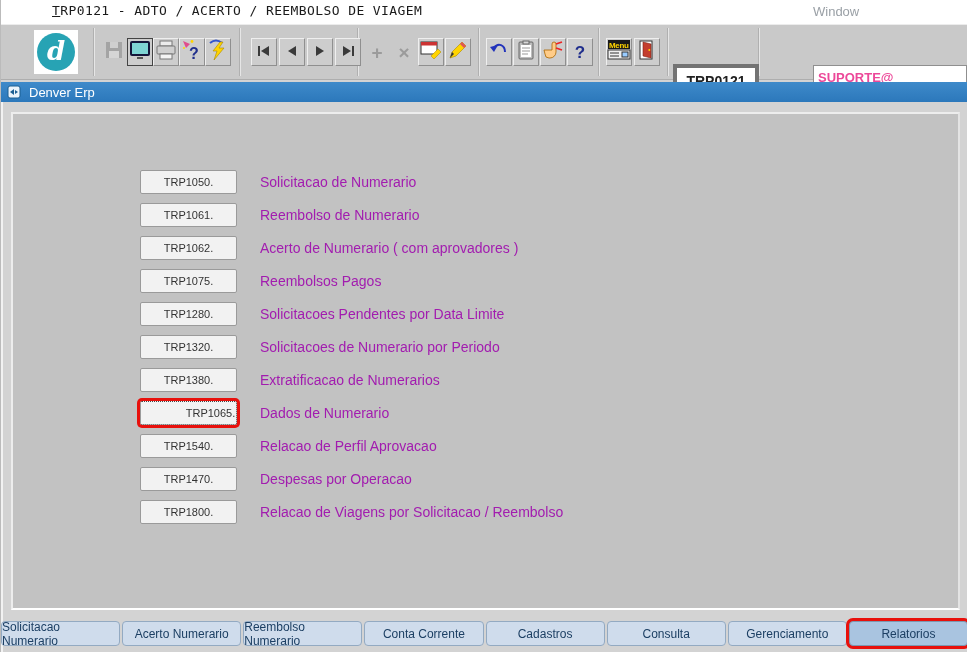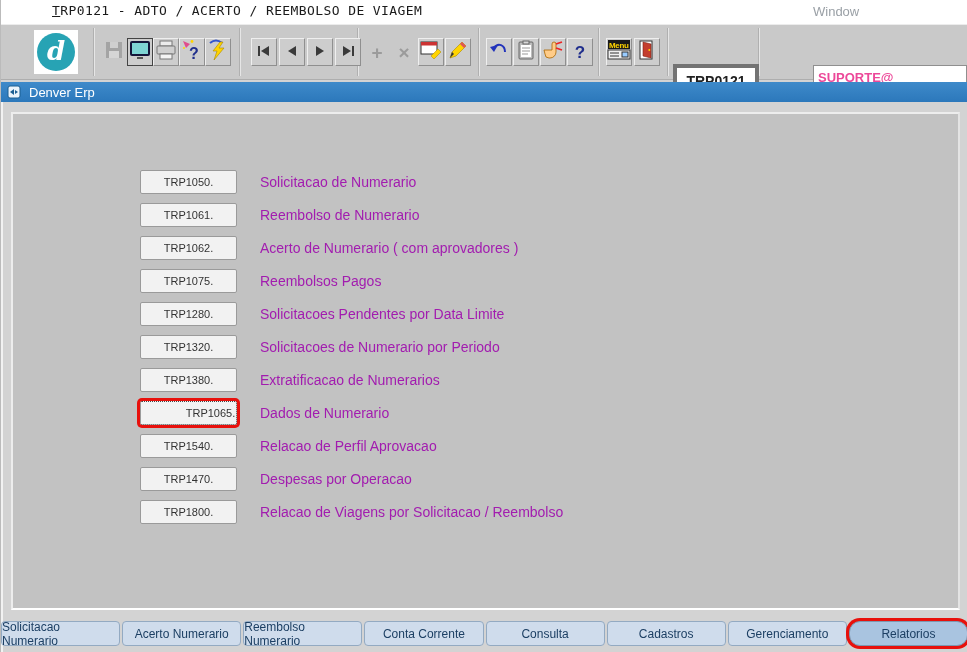--- a/index.html
+++ b/index.html
@@ -50,21 +50,21 @@
   .code-btn{width:97px;height:24px;box-sizing:border-box;background:#f2f2f2;
        border:1px solid #9a9a9a;border-radius:2px;display:flex;align-items:center;
        justify-content:center;font-size:11px;color:#333;cursor:default;}
   .code-btn.highlighted{border:1px dotted #444;box-shadow:0 0 0 3px #e8100c;padding-left:44px;}
   .row-label{margin-left:16px;font-size:14px;color:#a21caf;}
   
   .tabbar{position:absolute;left:0;right:0;top:621px;height:25px;display:flex;gap:2px;}
   .tab{flex:1;background:#cfdcec;border:1px solid #93aac2;border-radius:4px;
        display:flex;align-items:center;justify-content:center;box-sizing:border-box;
        font-size:12px;color:#1c3f63;cursor:default;}
-  .tab.active{background:#a9c4e0;box-shadow:0 0 0 3px #e8100c;border-color:#7d97b0;border-radius:11px;}
+  .tab.active{background:#a9c4e0;box-shadow:0 0 0 3px #e8100c;border-color:#7d97b0;}
 </style>
 </head>
 <body>
 
 <div class="app">
 
   <div class="menubar">
     <div class="menu-title"><span class="accel">T</span><span>RP0121 - ADTO / ACERTO / REEMBOLSO DE VIAGEM</span></div>
     <div class="window-label">Window</div>
   </div>
@@ -296,25 +296,25 @@
 
       <div class="tab">
         <span>Reembolso Numerario</span>
       </div>
 
       <div class="tab">
         <span>Conta Corrente</span>
       </div>
 
       <div class="tab">
+        <span>Cadastros</span>
+      </div>
+
+      <div class="tab">
         <span>Consulta</span>
-      </div>
-
-      <div class="tab">
-        <span>Cadastros</span>
       </div>
 
       <div class="tab">
         <span>Gerenciamento</span>
       </div>
 
       <div class="tab active">
         <span>Relatorios</span>
       </div>
     </div>

